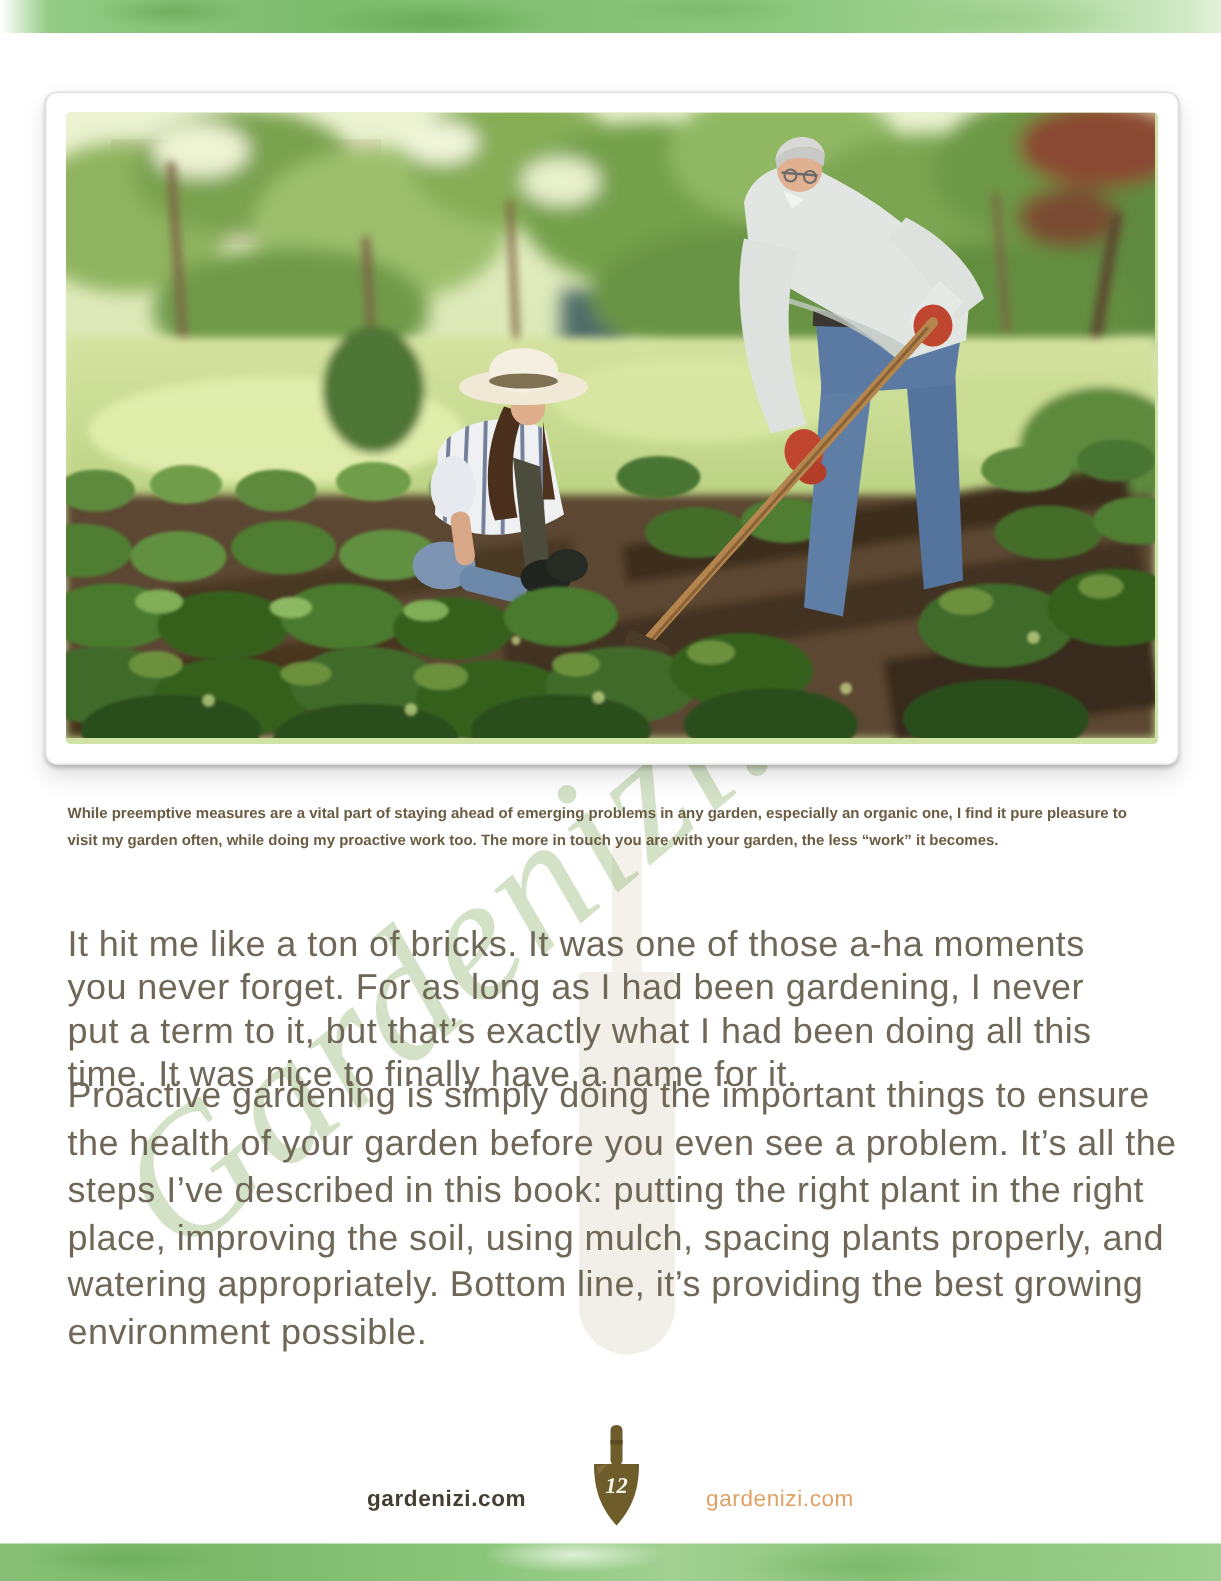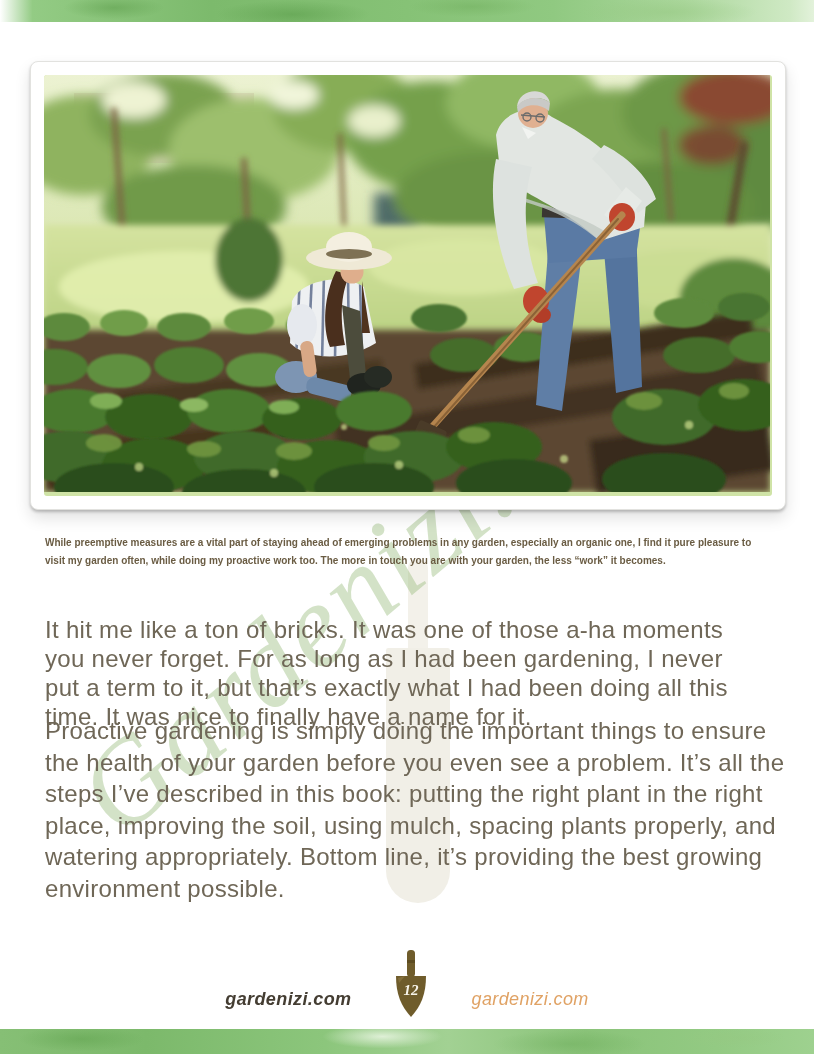--- a/index.html
+++ b/index.html
@@ -45,21 +45,21 @@
   .caption{position:absolute;left:45px;top:524px;width:724px;z-index:2;
     font-size:10px;line-height:17.5px;font-weight:bold;color:#6a5c43;}
   .body-p{position:absolute;z-index:2;color:#6f6757;font-size:24px;letter-spacing:.3px;}
   .p1{left:45px;top:591px;width:700px;line-height:29px;}
   .p2{left:45px;top:691px;width:748px;line-height:31.5px;}
   .p3{left:42px;top:861px;width:772px;line-height:34px;}
 
   
   .footer{position:absolute;left:0;top:950px;width:814px;z-index:2;
     display:flex;align-items:center;justify-content:center;gap:42px;}
-  .footer .site{position:relative;top:14px;font-size:18px;letter-spacing:.4px;font-style:italic;}
+  .footer .site{position:relative;top:14px;font-size:15px;letter-spacing:.4px;}
   .footer .site-left{font-weight:bold;color:#443d32;}
   .footer .site-right{color:#e0a264;}
   .page-num-trowel{width:36px;height:70px;flex:0 0 auto;}
 </style>
 </head>
 <body>
 
 <div class="page">
 
   <div class="band-top"></div>

